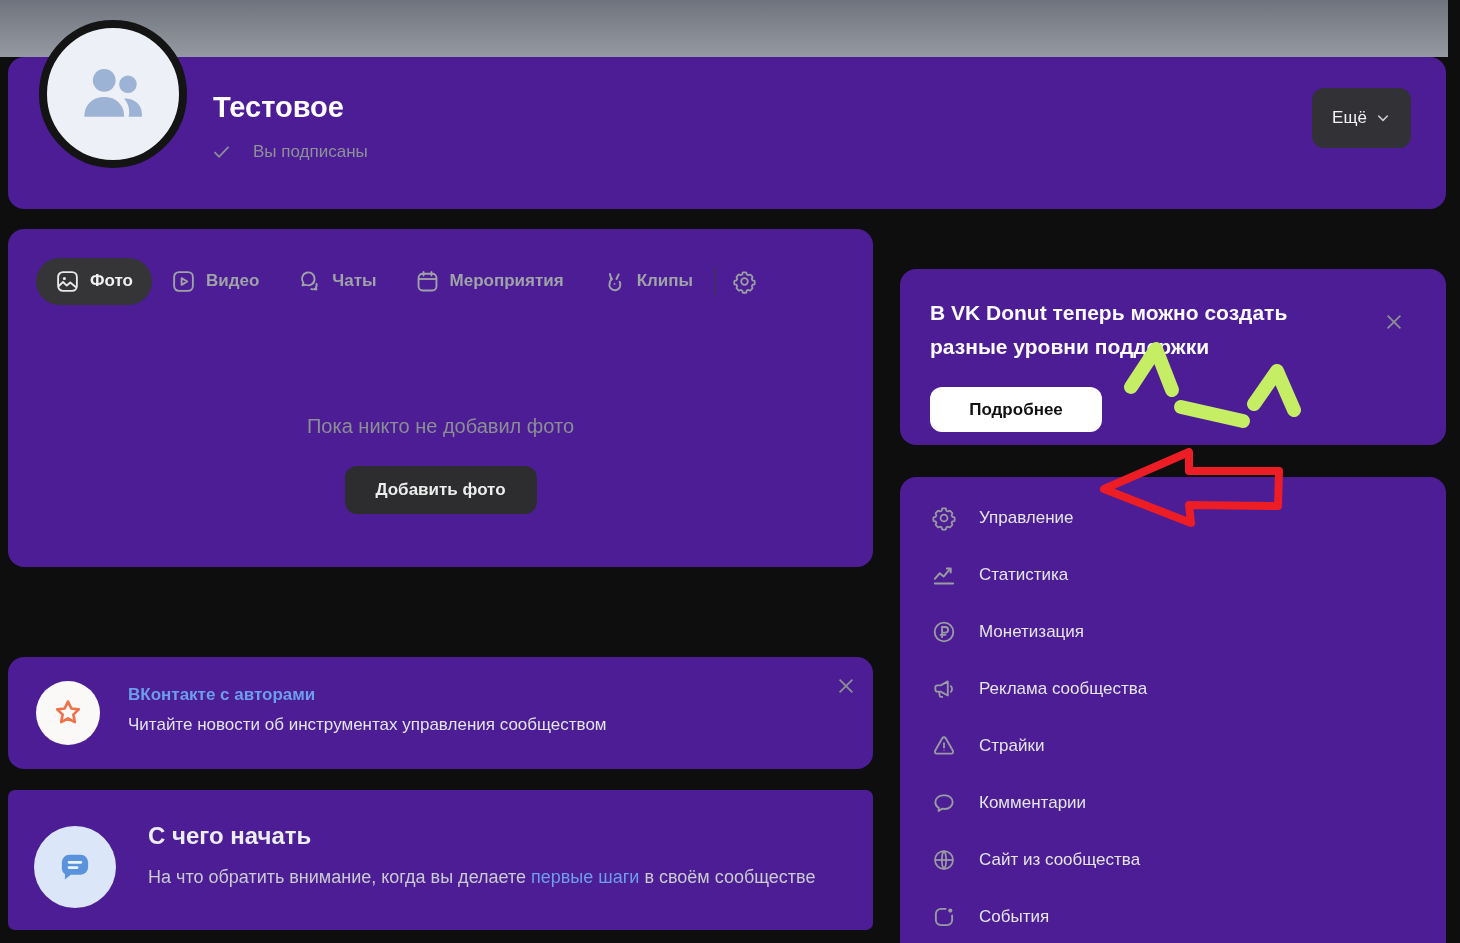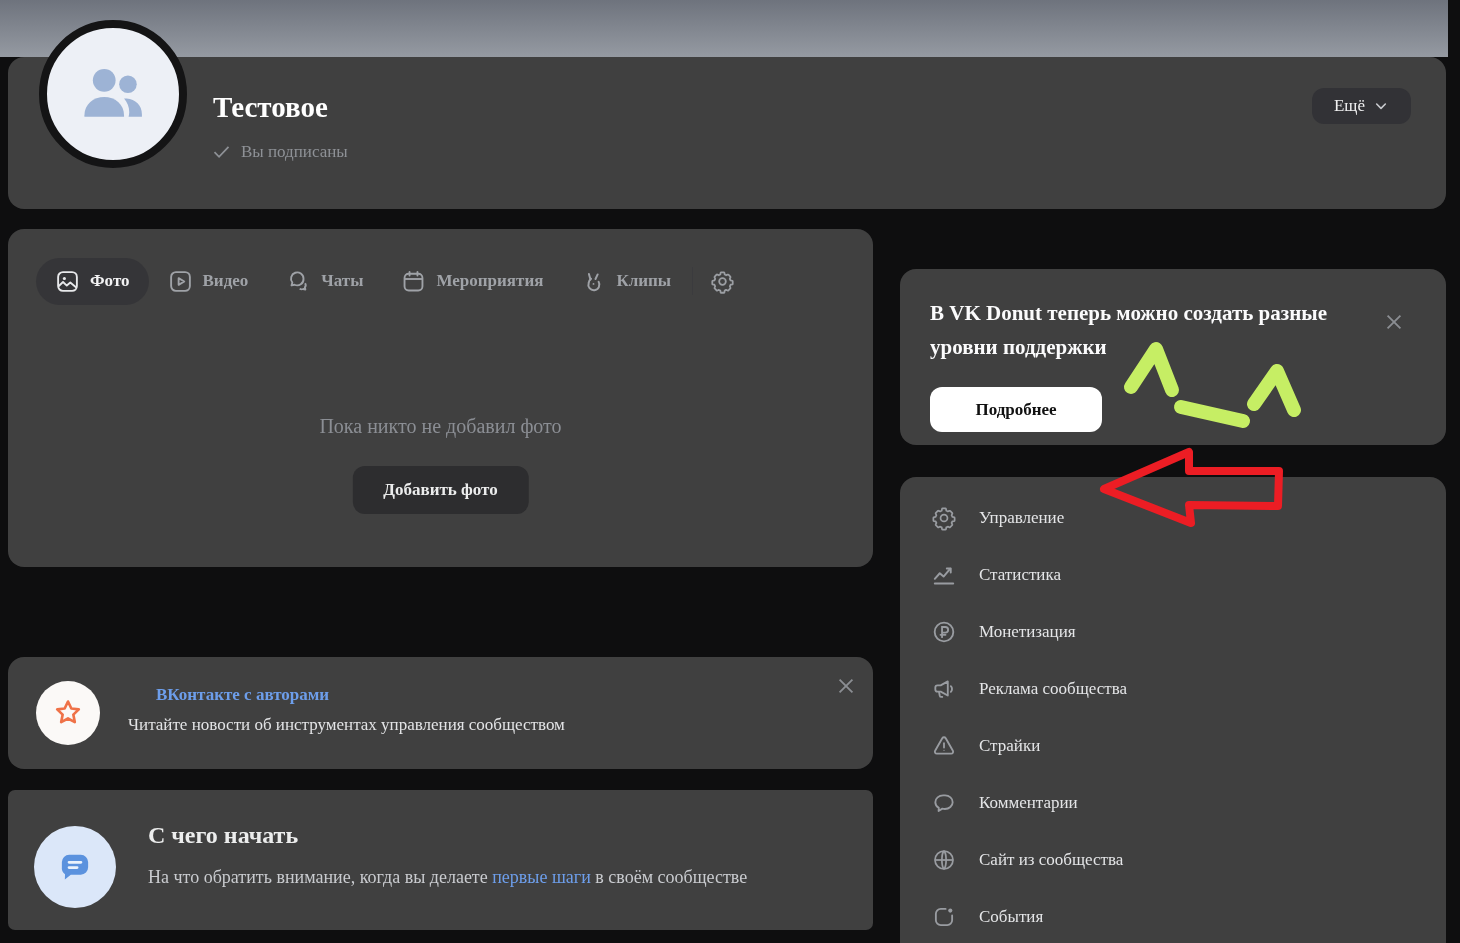--- a/index.html
+++ b/index.html
@@ -7,35 +7,35 @@
   body {
     position:relative; overflow:hidden;
     background:#0e0e0f;
     font-family:"Liberation Sans", sans-serif;
     -webkit-font-smoothing:antialiased;
   }
   .cover {
     position:absolute; left:0; top:0; width:1448px; height:57px;
     background:linear-gradient(180deg,#6e737d 0%,#959aa2 100%);
   }
-  .card { position:absolute; background:#404040; border-radius:16px;font-family:Liberation Serif, serif; }
+  .card { position:absolute; background:#4c1d95; border-radius:16px; }
 
   
   .header-card { left:8px; top:57px; width:1438px; height:152px; }
   .avatar {
     position:absolute; left:31px; top:-37px; width:148px; height:148px;
     border-radius:50%; background:#edf0f6; border:8px solid #141415;
     display:flex; align-items:center; justify-content:center;
   }
   .avatar svg { width:78px; height:78px; color:#9db3d5; }
   .community-title { position:absolute; left:205px; top:34px; font-size:29px; font-weight:bold; color:#ffffff; }
-  .subscribed { position:absolute; left:203px; top:84px; display:flex; align-items:center; gap:9px; color:#8e9196; font-size:17px; }
+  .subscribed { position:absolute; left:203px; top:84px; display:flex; align-items:center; gap:21px; color:#8e9196; font-size:17px; }
   .subscribed svg { width:21px; height:21px; }
   .more-btn {
-    position:absolute; left:1304px; top:31px; width:99px; height:36px;
+    position:absolute; left:1304px; top:31px; width:99px; height:60px;
     background:#323236; border-radius:12px; border:none; cursor:pointer;
     display:flex; align-items:center; justify-content:center; gap:8px;
     color:#f1f1f2; font-size:17px; font-family:inherit;
   }
   .more-btn svg { width:16px; height:16px; color:#c8cace; }
 
   
   .photos-card { left:8px; top:229px; width:865px; height:338px; }
   .tabs { position:absolute; left:28px; top:28px; right:18px; height:48px; display:flex; align-items:center; }
   .tab {
@@ -55,21 +55,21 @@
     color:#eceded; font-size:17px; font-weight:bold; font-family:inherit;
   }
 
   
   .banner-card { left:8px; top:657px; width:865px; height:112px; }
   .banner-avatar {
     position:absolute; left:28px; top:24px; width:64px; height:64px; border-radius:50%;
     background:#fbf9f7; display:flex; align-items:center; justify-content:center;
   }
   .banner-avatar svg { width:32px; height:32px; color:#ef7248; }
-  .banner-title { position:absolute; left:120px; top:28px; font-size:17px; font-weight:bold; color:#6d9eeb; cursor:pointer;margin-left:28px; }
+  .banner-title { position:absolute; left:120px; top:28px; font-size:17px; font-weight:bold; color:#6d9eeb; cursor:pointer; }
   .banner-text { position:absolute; left:120px; top:58px; font-size:17px; color:#e3e4e6; }
   .close-btn { position:absolute; background:none; border:none; cursor:pointer; color:#8b8e93; width:24px; height:24px; padding:0; }
   .close-btn svg { width:22px; height:22px; }
   .banner-close { left:826px; top:18px; }
 
   
   .start-card { left:8px; top:790px; width:865px; height:140px; border-radius:7px; }
   .start-avatar {
     position:absolute; left:26px; top:36px; width:82px; height:82px; border-radius:50%;
     background:#dbe7f9; display:flex; align-items:center; justify-content:center;

